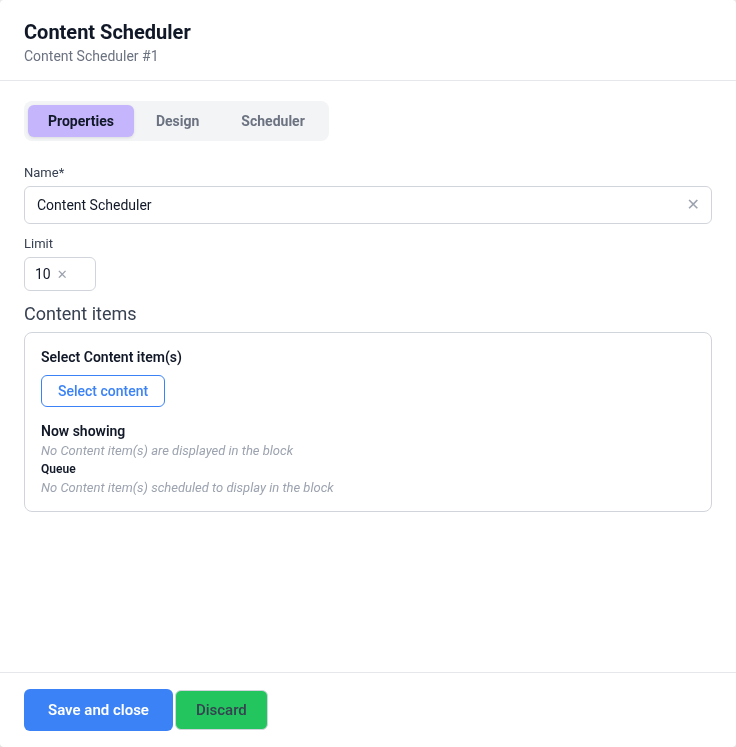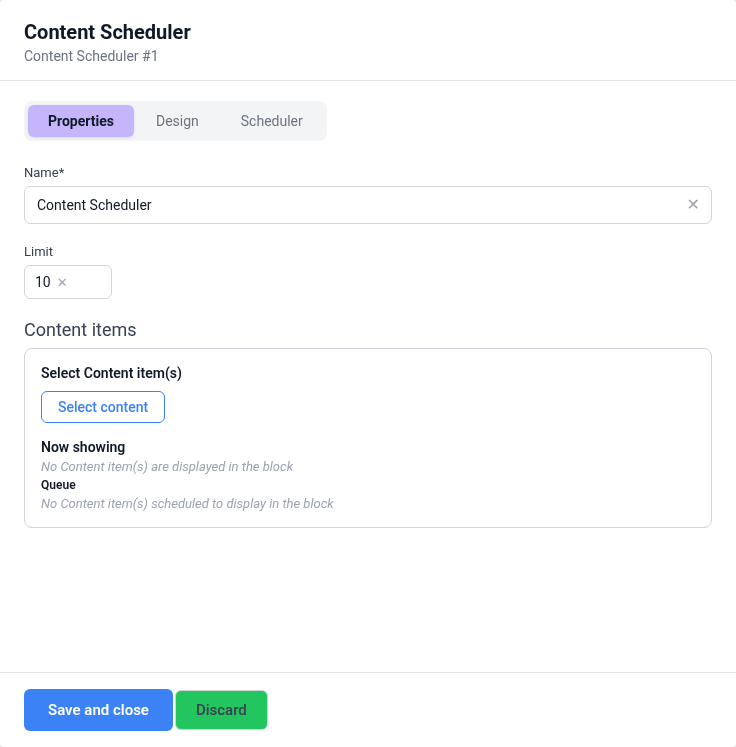--- a/index.html
+++ b/index.html
@@ -59,37 +59,37 @@
       padding: 4px;
       margin-bottom: 24px;
       width: fit-content;
       gap: 2px;
     }
 
     .tab {
       padding: 8px 20px;
       border-radius: 6px;
       font-size: 14px;
-      font-weight: 400;
+      font-weight: 700;
       cursor: pointer;
       border: none;
       background: transparent;
       color: #6b7280;
       transition: all 0.15s;
     }
 
     .tab.active {
       background: #c4b5fd;
       color: #111827;
       font-weight: 700;
       box-shadow: 0 1px 3px rgba(0,0,0,0.1);
     }
 
     .form-group {
-      margin-bottom: 20px;
+      margin-bottom: 12px;
     }
 
     .form-label {
       font-size: 13px;
       color: #374151;
       margin-bottom: 6px;
       display: block;
     }
 
     .form-input-wrapper {
@@ -119,21 +119,21 @@
       padding: 0;
       line-height: 1;
     }
 
     .limit-input-wrapper {
       display: flex;
       align-items: center;
       border: 1px solid #d1d5db;
       border-radius: 6px;
       padding: 8px 10px;
-      width: 88px;
+      width: 72px;
       gap: 6px;
     }
 
     .limit-value {
       font-size: 14px;
       color: #111827;
     }
 
     .limit-clear {
       background: none;

